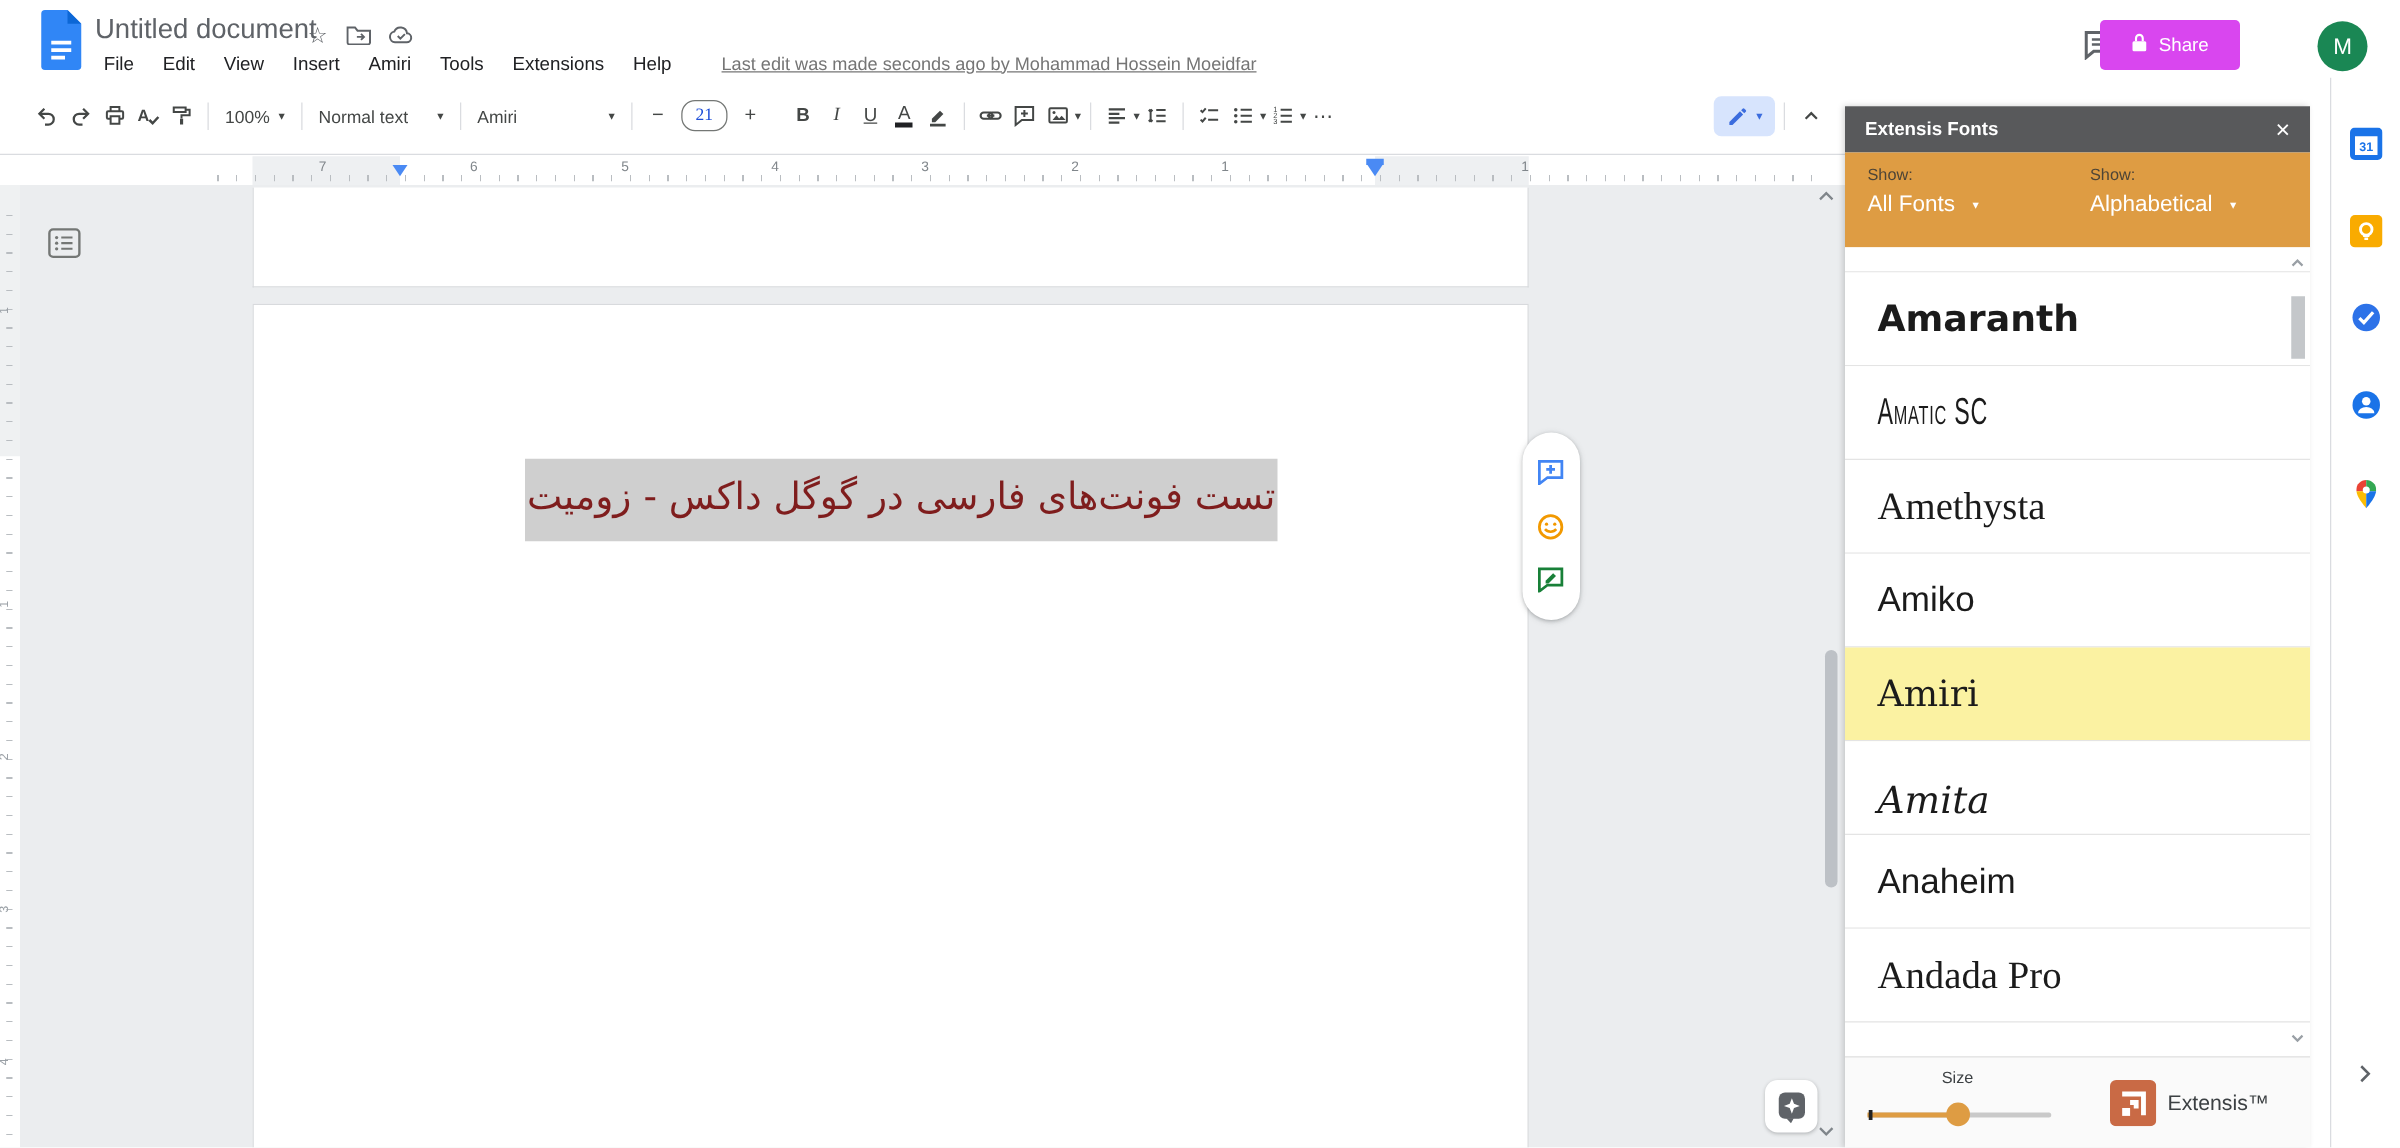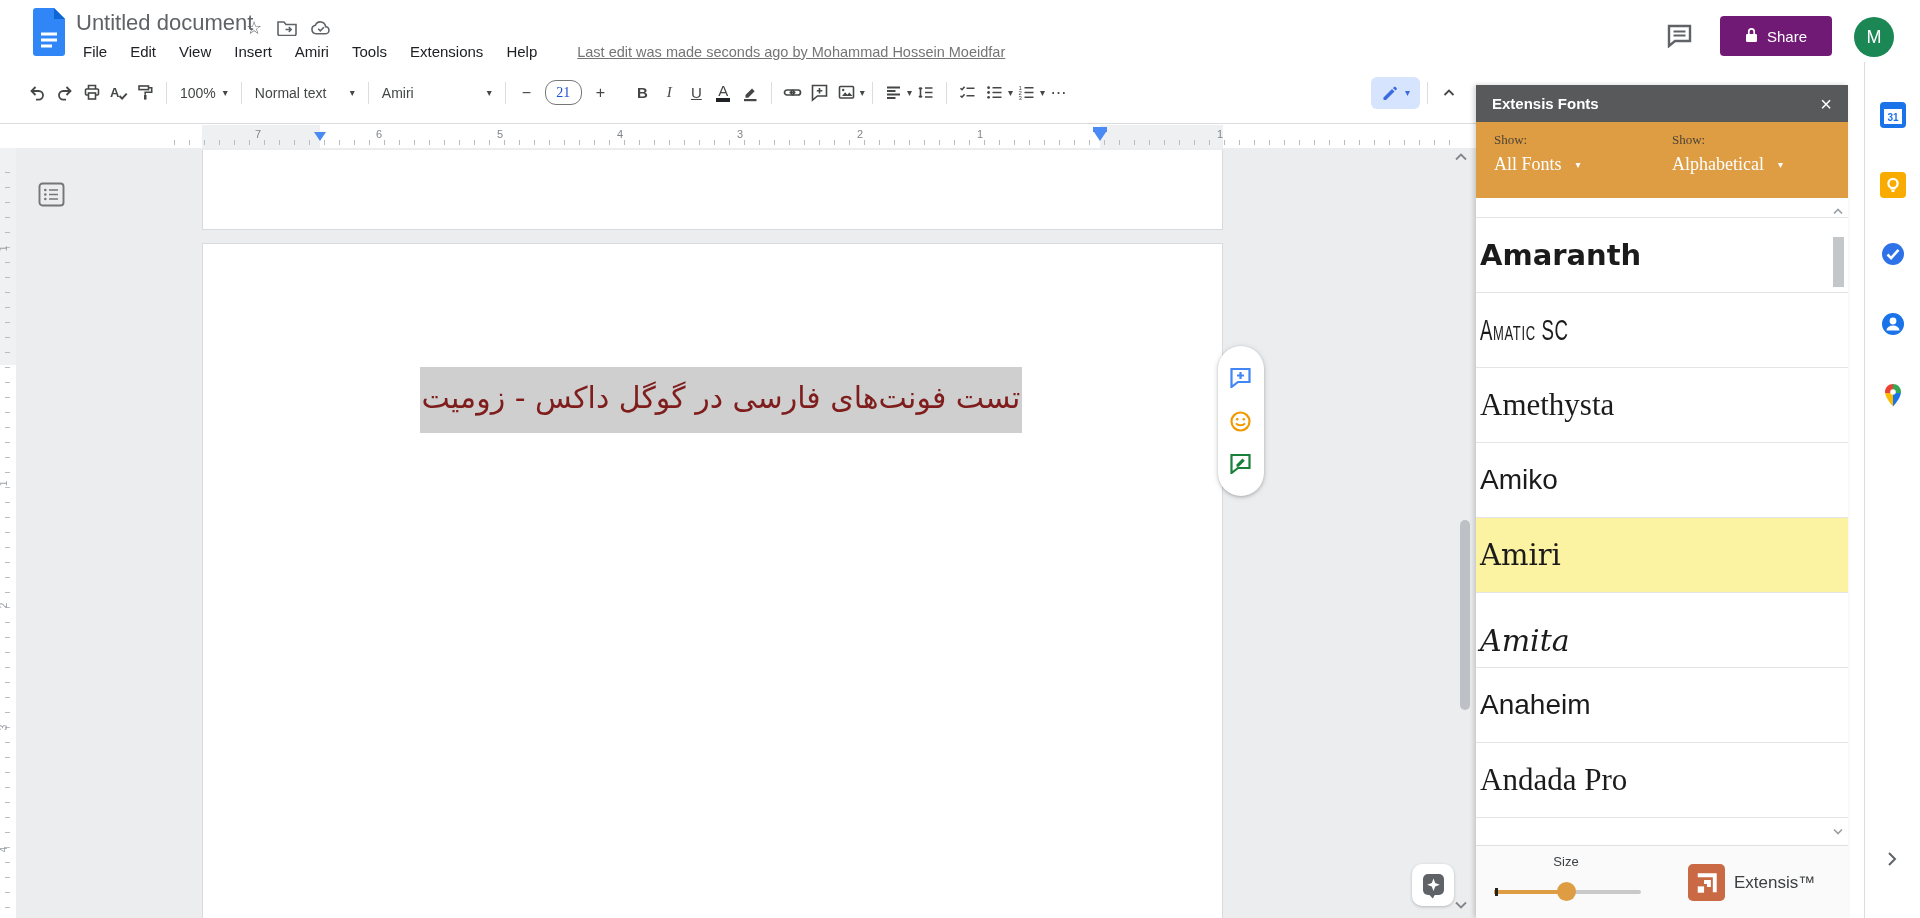--- a/index.html
+++ b/index.html
@@ -9,21 +9,21 @@
 
   
   .topbar { position:absolute; left:0; top:0; width:1920px; height:62px; background:#fff; z-index:30; }
   .docs-logo { position:absolute; left:30px; top:7px; cursor:pointer; }
   .doc-title { position:absolute; left:76px; top:10px; font-size:22px; color:#5f6368; }
   .title-ico { position:absolute; top:17px; width:22px; height:22px; display:flex; align-items:center; justify-content:center; color:#5f6368; font-size:18px; cursor:pointer; }
   .menu-row { position:absolute; left:76px; top:41px; display:flex; gap:9px; align-items:center; }
   .menu-item { font-size:15px; color:#202124; padding:2px 7px; border-radius:4px; cursor:pointer; }
   .last-edit { font-size:14.5px; color:#757575; text-decoration:underline; margin-left:24px; cursor:pointer; }
   .comment-top { position:absolute; left:1662px; top:18px; width:34px; height:34px; display:flex; align-items:center; justify-content:center; cursor:pointer; }
-  .share-btn { position:absolute; left:1720px; top:16px; width:112px; height:40px; background:#701a75; border:none;
+  .share-btn { position:absolute; left:1680px; top:16px; width:112px; height:40px; background:#d946ef; border:none;
                border-radius:4px; color:#fff; font-size:15px; font-weight:500; display:flex; align-items:center;
                justify-content:center; gap:9px; cursor:pointer; font-family:"Liberation Sans",sans-serif; }
   .avatar { position:absolute; left:1854px; top:17px; width:40px; height:40px; border-radius:50%; background:#1a8754;
             color:#fff; font-size:18px; display:flex; align-items:center; justify-content:center; cursor:pointer; }
 
   
   .toolbar { position:absolute; left:0; top:62px; width:1476px; height:62px; background:#fff;
              border-bottom:1px solid #dadce0; display:flex; align-items:center; padding:0 14px 0 24px; z-index:25; }
   .tb-btn { min-width:27px; height:27px; display:flex; align-items:center; justify-content:center;
             color:#444746; border-radius:4px; cursor:pointer; flex:none; }
@@ -74,28 +74,28 @@
   .doc-scroll-thumb { position:absolute; left:1460px; top:372px; width:10px; height:190px; background:#bdc1c6; border-radius:5px; cursor:pointer; }
   .doc-scroll-down { position:absolute; left:1452px; top:750px; cursor:pointer; }
 
   
   .panel { position:absolute; left:1476px; top:85px; width:372px; height:833px; background:#fff; z-index:40;
            box-shadow:-2px 0 5px rgba(0,0,0,.18); }
   .panel-header { position:absolute; left:0; top:0; width:100%; height:37px; background:#58595b; color:#fff;
                   display:flex; align-items:center; padding:0 16px; }
   .panel-title { font-size:15px; font-weight:bold; }
   .panel-close { margin-left:auto; font-size:20px; cursor:pointer; line-height:1; }
-  .panel-filter { position:absolute; left:0; top:37px; width:100%; height:76px; background:#de9c43; padding:11px 18px;font-family:Liberation Serif, serif; }
+  .panel-filter { position:absolute; left:0; top:37px; width:100%; height:76px; background:#de9c43; padding:11px 18px; }
   .filter-col { position:absolute; top:10px; }
   .filter-col.show { left:18px; } .filter-col.sort { left:196px; }
   .filter-label { font-size:13px; color:#4d4436; margin-bottom:6px; }
   .filter-value { display:flex; align-items:center; gap:14px; color:#fff; font-size:18px; cursor:pointer; }
   .filter-value .caret { color:#fff; }
   .font-list { position:absolute; left:0; top:113px; width:100%; height:647px; overflow:hidden; background:#fff; }
-  .font-row { height:75px; border-bottom:1px solid #e4e4e4; display:flex; align-items:center; padding-left:4px;
+  .font-row { height:75px; border-bottom:1px solid #e4e4e4; display:flex; align-items:center; padding-left:26px;
               color:#1b1b1b; cursor:pointer; background:#fff; }
   .font-row.first { margin-top:-55px; }
   .font-row.selected { background:#fbf2a2; }
   .f-amaranth { font-family:"DejaVu Sans",sans-serif; font-weight:700; font-size:29px; }
   .f-amatic { font-family:"Liberation Sans",sans-serif; font-size:30px; font-weight:300;
               font-variant:small-caps; letter-spacing:1px; transform:scaleX(.62); transform-origin:left center; }
   .f-amethysta { font-family:"Liberation Serif",serif; font-size:31px; }
   .f-amiko { font-family:"Liberation Sans",sans-serif; font-size:28px; }
   .f-amiri { font-family:"DejaVu Serif",serif; font-size:29px; }
   .f-amita { font-family:"DejaVu Serif",serif; font-style:italic; font-size:30px;margin-top:20px; }

